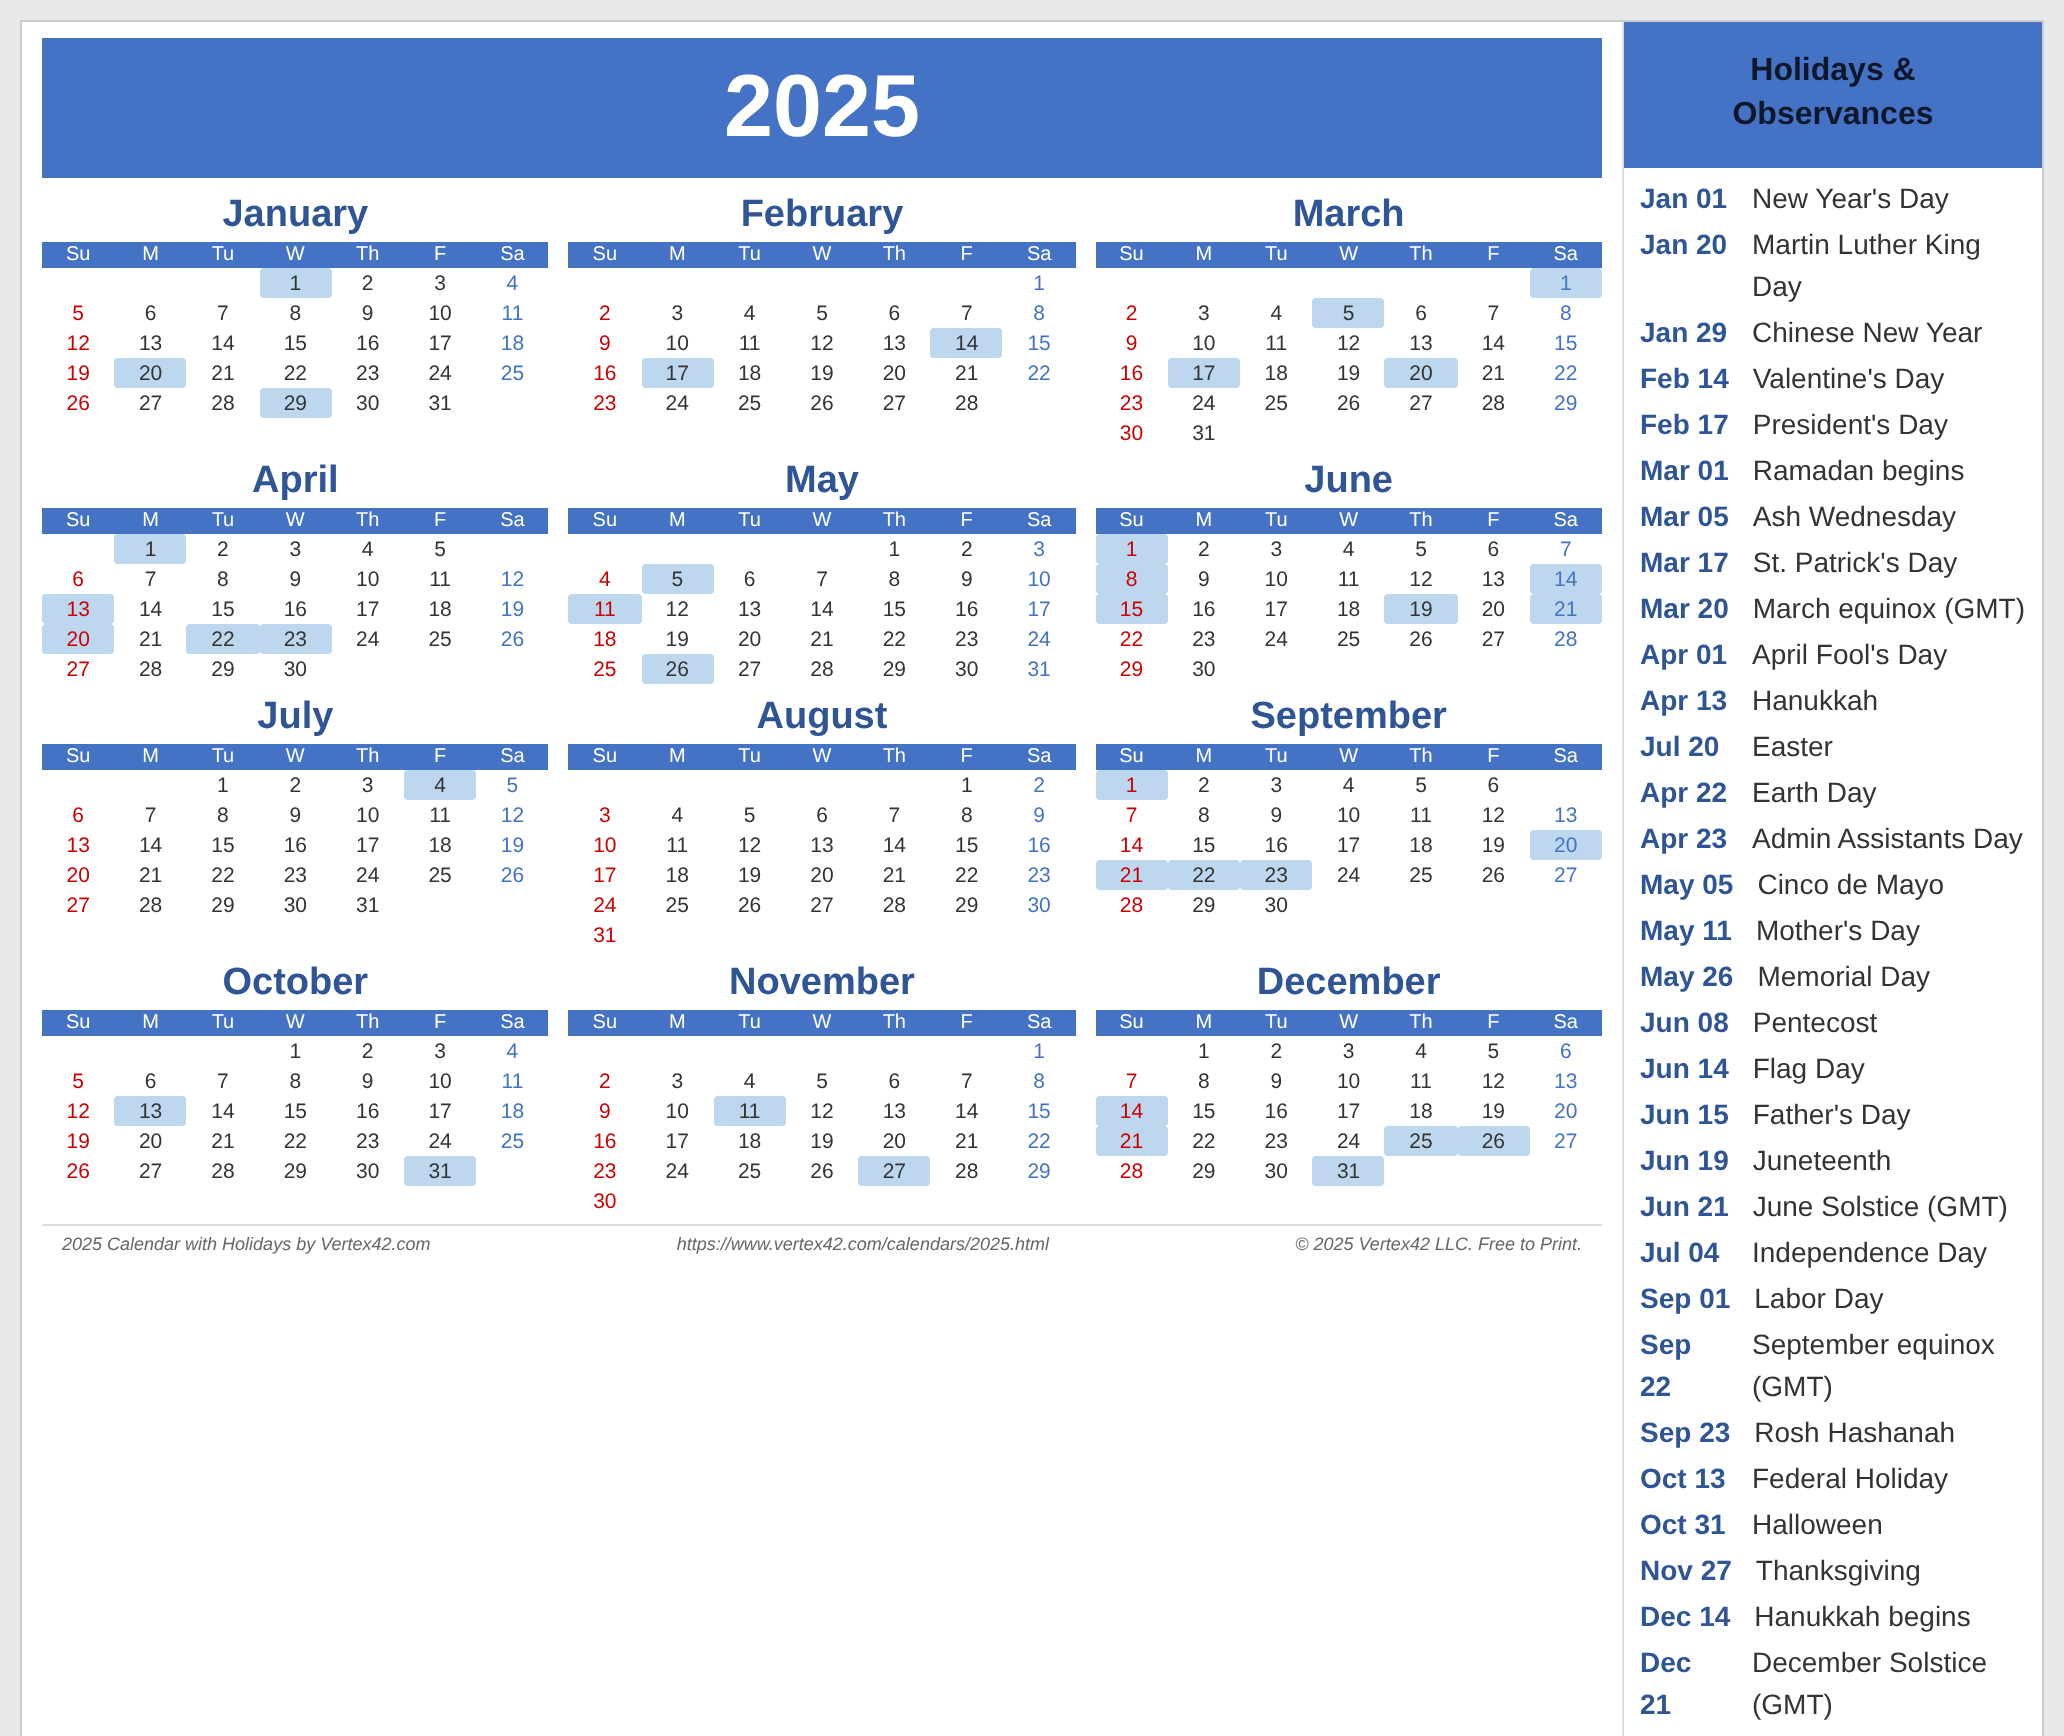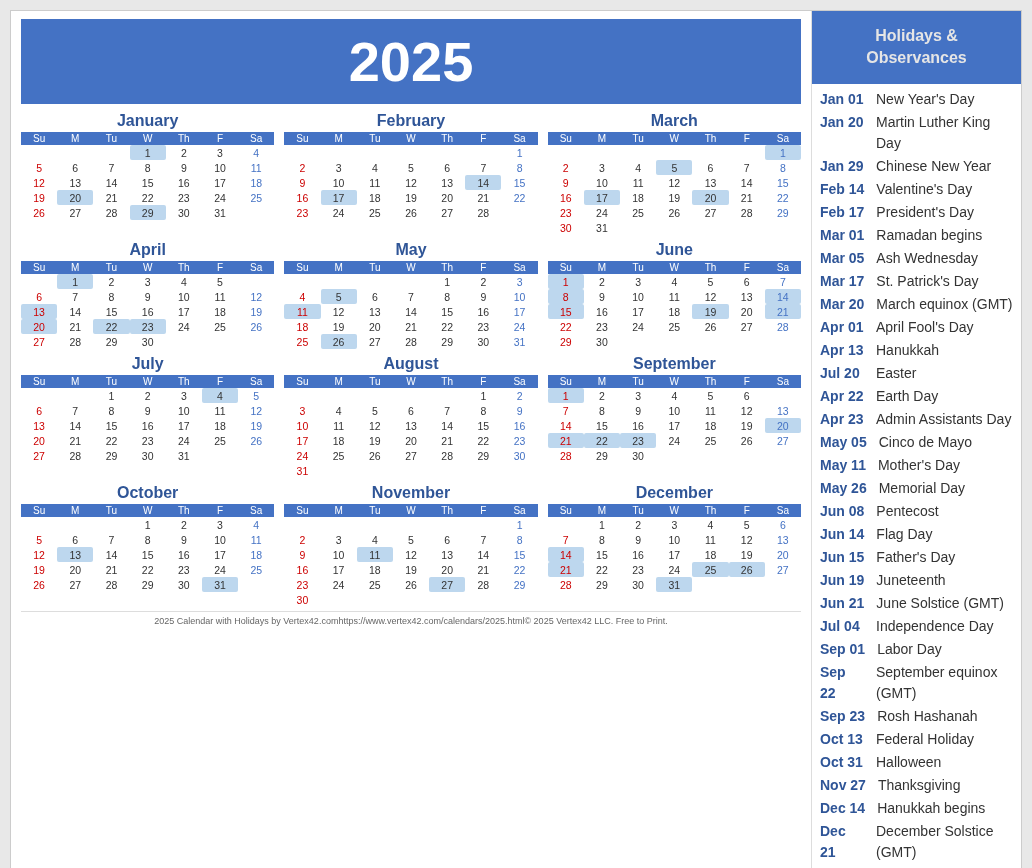--- a/index.html
+++ b/index.html
@@ -31,29 +31,29 @@
       width: 210px;
       min-width: 210px;
       padding: 0;
       border-left: 1px solid #ddd;
     }
     
     .year-header {
       background: #4472C4;
       text-align: center;
       color: white;
-      font-size: 56px;
+      font-size: 44px;
       font-weight: bold;
       padding: 10px 0;
       margin-bottom: 8px;
     }
     
     .sidebar-header {
       background: #4472C4;
-      color: #e5e5e5;
+      color: #0f172a;
       text-align: center;
       font-size: 16px;
       font-weight: bold;
       padding: 14px 8px;
       line-height: 1.4;
     }
     .sidebar-items {
       padding: 4px 0;
     }
     .sidebar-item {
@@ -75,21 +75,21 @@
     .months-grid {
       display: grid;
       grid-template-columns: repeat(3, 1fr);
       gap: 6px 10px;
     }
     .month-block {
       width: 100%;
     }
     .month-title {
       text-align: center;
-      font-size: 16px;
+      font-size: 19px;
       font-weight: bold;
       color: #2F5597;
       margin-bottom: 2px;
     }
     .month-table {
       width: 100%;
       border-collapse: collapse;
       font-size: 10.5px;
     }
     .month-table th {
@@ -108,26 +108,27 @@
       height: 15px;
     }
     .month-table td.sunday { color: #c00; }
     .month-table td.saturday { color: #4472C4; }
     .month-table td.holiday-bg {
       background: #BDD7EE;
       border-radius: 2px;
     }
     .footer {
       display: flex;
-      justify-content: center;
+      justify-content: space-between;
       padding: 4px 10px;
       font-size: 9px;
       color: #666;
       border-top: 1px solid #ddd;
       margin-top: 4px;
+      font-style: italic;
     }
   </style>
 </head>
 <body>
 
 <div class="page">
   <div class="main-content">
     <div class="calendar-section">
       <div class="year-header">2025</div>
 

